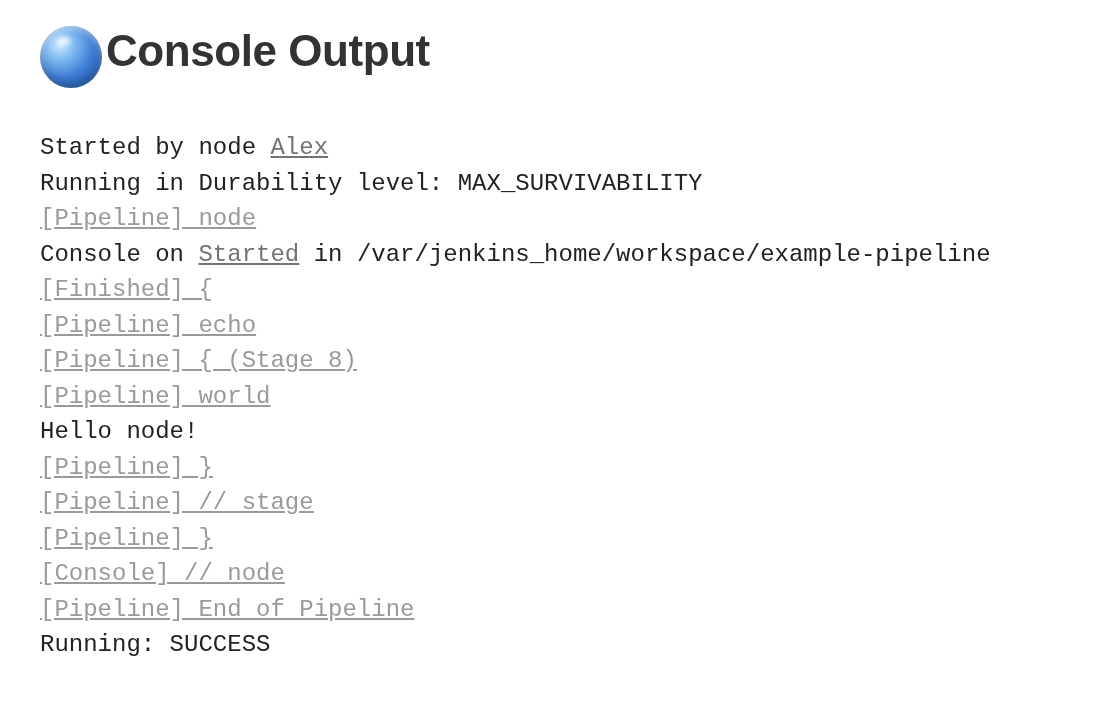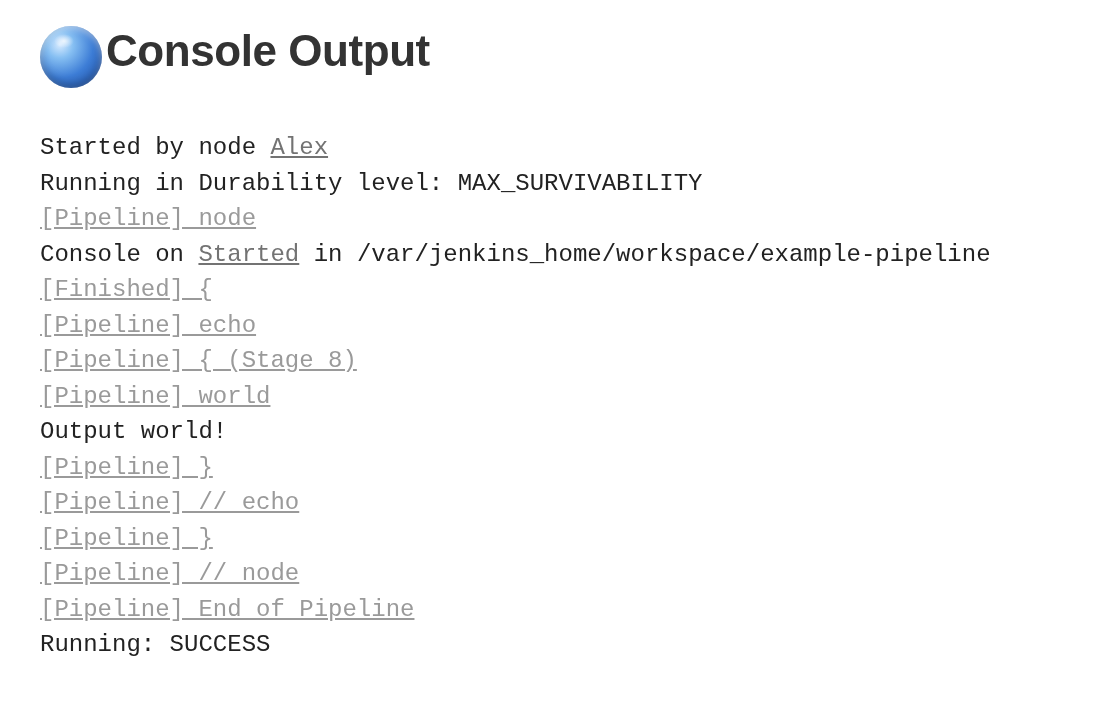--- a/index.html
+++ b/index.html
@@ -61,19 +61,19 @@
 </div>
 
 <pre class="console"><span><span>Started by node </span><a href="#">Alex</a></span>
 <span>Running in Durability level: MAX_SURVIVABILITY</span>
 <span class="dim">[Pipeline] node</span>
 <span><span>Console on </span><a href="#">Started</a><span> in /var/jenkins_home/workspace/example-pipeline</span></span>
 <span class="dim">[Finished] {</span>
 <span class="dim">[Pipeline] echo</span>
 <span class="dim">[Pipeline] { (Stage 8)</span>
 <span class="dim">[Pipeline] world</span>
-<span>Output world!</span>
+<span>Hello node!</span>
 <span class="dim">[Pipeline] }</span>
-<span class="dim">[Pipeline] // echo</span>
+<span class="dim">[Pipeline] // stage</span>
 <span class="dim">[Pipeline] }</span>
-<span class="dim">[Pipeline] // node</span>
+<span class="dim">[Console] // node</span>
 <span class="dim">[Pipeline] End of Pipeline</span>
 <span>Running: SUCCESS</span></pre>
 
 </body></html>

